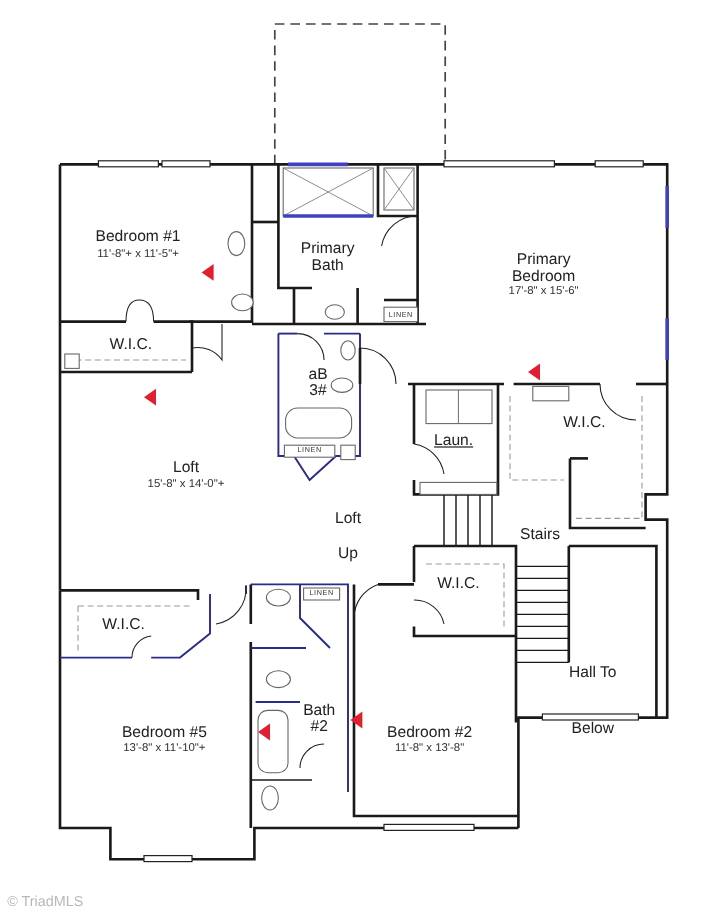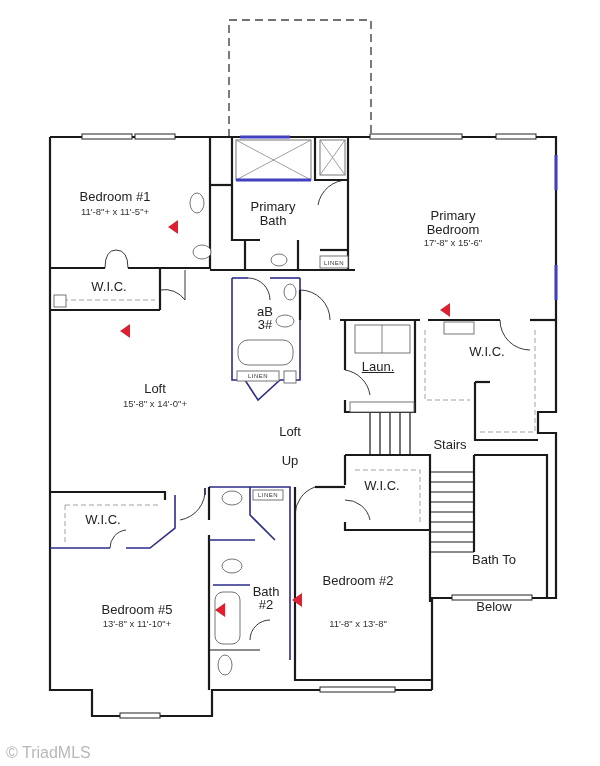--- a/index.html
+++ b/index.html
@@ -2,21 +2,21 @@
 <html><head>
 <meta charset="utf-8">
 <style>
   html, body { margin:0; padding:0; background:#ffffff; }
   body { width:600px; height:766px; position:relative; overflow:hidden; font-family:"Liberation Sans", sans-serif; }
   #plan { position:absolute; left:0; top:0; width:600px; height:766px; }
   .lbl { position:absolute; text-align:center; color:#222; font-family:"Liberation Sans", sans-serif; line-height:1.1; transform:translateX(-50%); white-space:nowrap; }
   .name { font-size:13px; }
   .dim { font-size:9.5px; color:#333; }
   .small { font-size:6px; letter-spacing:0.5px; position:absolute; transform:translateX(-50%); color:#333; }
-  .wm { position:absolute; left:6px; top:744px; font-size:16px; color:#b8b8b8; }
+  .wm { position:absolute; left:6px; top:744px; font-size:12px; color:#b8b8b8; }
   .wall { fill:none; stroke:#1a1a1a; stroke-width:2.2; }
   .wall2 { fill:none; stroke:#1a1a1a; stroke-width:1.2; }
   .bwall { fill:none; stroke:#2b2b8a; stroke-width:1.6; }
   .dash { fill:none; stroke:#444; stroke-width:1.4; stroke-dasharray:8 5; }
   .ldash { fill:none; stroke:#999; stroke-width:0.9; stroke-dasharray:5 3; }
   .fx { fill:#fff; stroke:#666; stroke-width:0.9; }
   .door { fill:none; stroke:#222; stroke-width:0.9; }
   .win { fill:#fff; stroke:#222; stroke-width:1; }
   .bwin { stroke:#4040c0; stroke-width:3; }
   .arrow { fill:#e02030; }
@@ -179,29 +179,29 @@
 
 <div class="lbl name" style="left:290px;top:425px;">Loft</div>
 <div class="lbl name" style="left:290px;top:438px;margin-top:16px;">Up</div>
 
 <div class="lbl name" style="left:450px;top:424px;margin-top:14px;">Stairs</div>
 
 <div class="lbl name" style="left:103px;top:513px;">W.I.C.</div>
 
 <div class="lbl name" style="left:382px;top:479px;">W.I.C.</div>
 
-<div class="lbl name" style="left:494px;top:553px;">Bath To</div>
+<div class="lbl name" style="left:494px;top:553px;">Hall To</div>
 <div class="lbl name" style="left:494px;top:600px;">Below</div>
 
 <div class="lbl name" style="left:266px;top:585px;">Bath</div>
 <div class="lbl name" style="left:266px;top:598px;">#2</div>
 
 <div class="lbl name" style="left:137px;top:603px;">Bedroom #5</div>
 <div class="lbl dim" style="left:137px;top:619px;">13'-8" x 11'-10"+</div>
 
-<div class="lbl name" style="left:358px;top:574px;">Bedroom #2</div>
+<div class="lbl name" style="left:358px;top:603px;">Bedroom #2</div>
 <div class="lbl dim" style="left:358px;top:619px;">11'-8" x 13'-8"</div>
 
 <div class="small" style="left:334px;top:260px;">LINEN</div>
 <div class="small" style="left:258px;top:373px;">LINEN</div>
 <div class="small" style="left:268px;top:492px;">LINEN</div>
 
 <div class="wm">© TriadMLS</div>
 
 </body></html>

